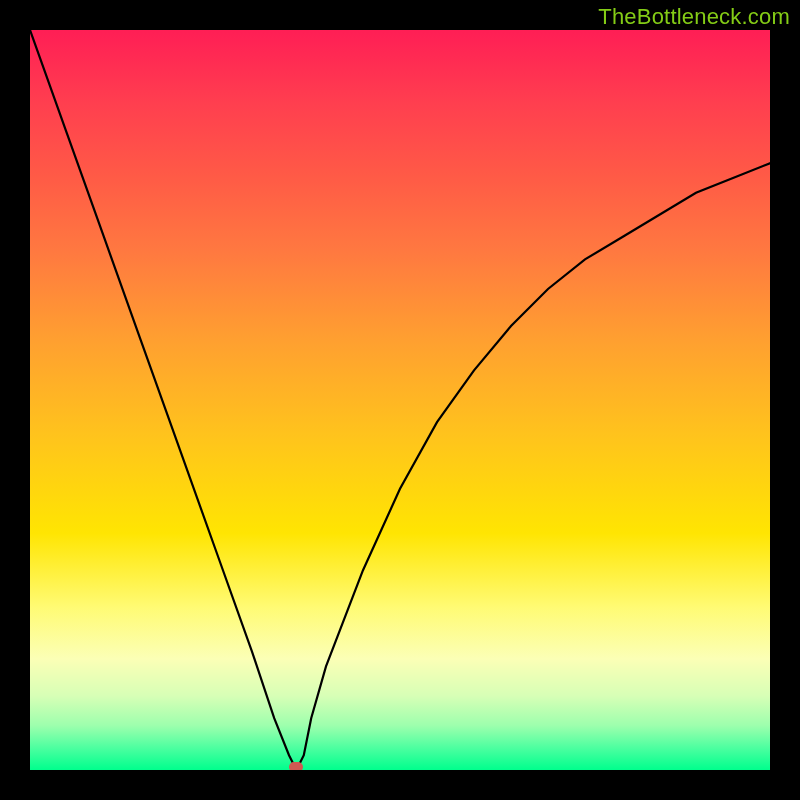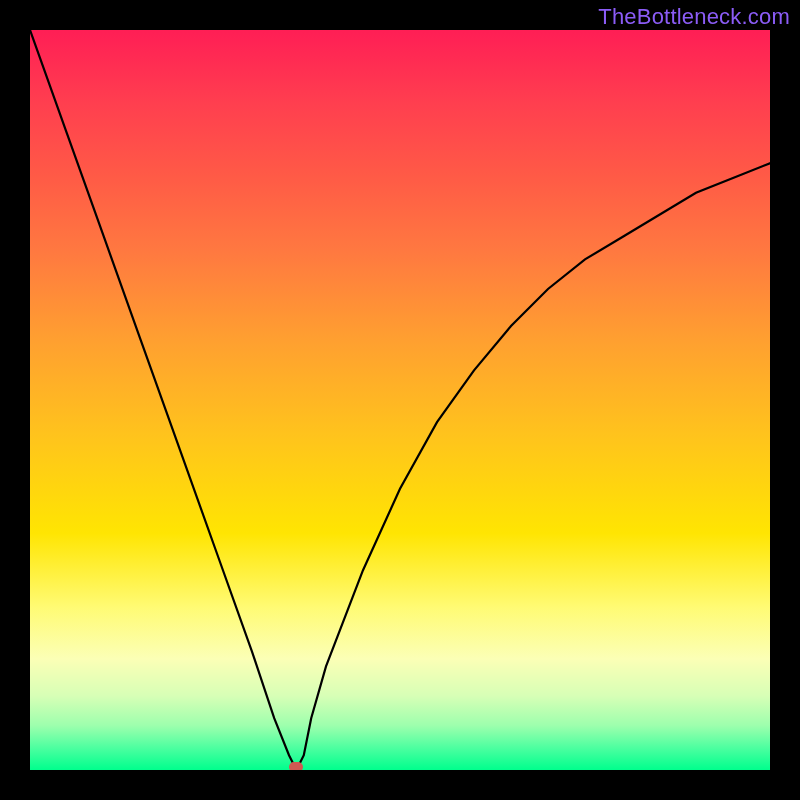--- a/index.html
+++ b/index.html
@@ -53,21 +53,21 @@
     position: absolute;
     width: 14px;
     height: 10px;
     border-radius: 5px;
     background: #cf5a52;
   }
   .watermark {
     position: absolute;
     top: 4px;
     right: 10px;
-    color: #8b5cf6;
+    color: #84cc16;
     font-size: 22px;
     letter-spacing: 0.2px;
     font-weight: 500;
     text-align: right;
   }
 </style>
 </head>
 <body>
 
 <div class="watermark">TheBottleneck.com</div>

